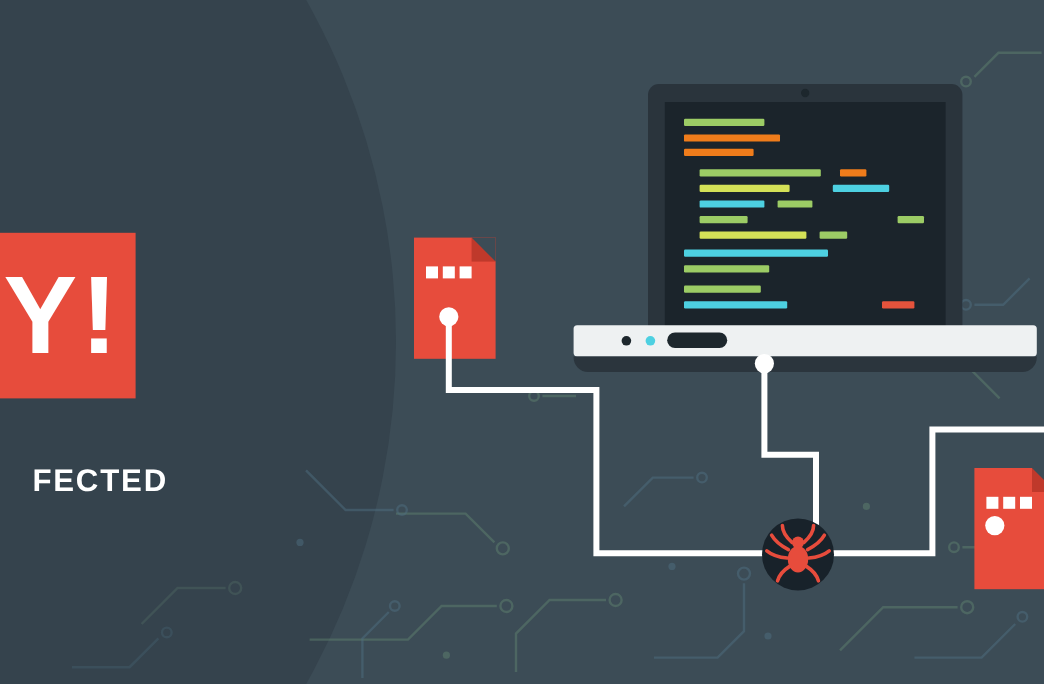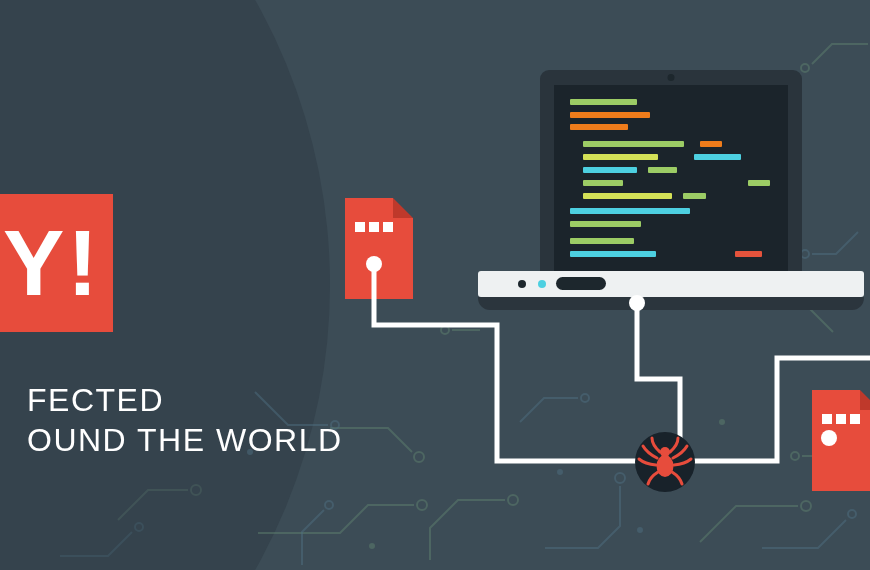--- a/index.html
+++ b/index.html
@@ -39,21 +39,21 @@
   
   .badge{
     position:absolute;left:-62px;top:194px;width:175px;height:138px;
     background:var(--accent-red);
     display:flex;align-items:center;justify-content:flex-end;
     padding-right:12px;box-sizing:border-box;
   }
   .badge-text{color:var(--white);font-size:92px;font-weight:700;letter-spacing:3px;line-height:1;}
   .headline{
     position:absolute;left:27px;top:380px;color:var(--white);
-    font-size:32px;font-weight:400;letter-spacing:1.5px;line-height:40px;white-space:nowrap;
+    font-size:26px;font-weight:700;letter-spacing:1.5px;line-height:40px;white-space:nowrap;
   }
   
   .laptop{position:absolute;left:0;top:0;width:100%;height:100%;pointer-events:none;}
   .laptop-screen{
     position:absolute;left:540px;top:70px;width:262px;height:202px;
     background:var(--bezel);border-radius:9px 9px 0 0;
   }
   .camera{
     position:absolute;left:50%;top:4px;transform:translateX(-50%);
     width:7px;height:7px;border-radius:50%;background:var(--dark-dot);
@@ -148,21 +148,20 @@
     <circle class="tdot-b" cx="250" cy="452" r="3"></circle>
     <circle class="tdot-b" cx="640" cy="530" r="3"></circle>
   </svg>
 
   <div class="badge">
     <span class="badge-text">Y!</span>
   </div>
 
   <div class="headline">
     <div>FECTED</div>
-    <div>OUND THE WORLD</div>
   </div>
 
   <div class="laptop">
     <div class="laptop-screen">
       <div class="camera"></div>
       <div class="screen-inner" id="codeScreen">
           <div class="code-bar" style="top: 14px; left: 16px; width: 67px; background: rgb(156, 204, 101);"></div>
           <div class="code-bar" style="top: 27px; left: 16px; width: 80px; background: rgb(239, 124, 27);"></div>
           <div class="code-bar" style="top: 39px; left: 16px; width: 58px; background: rgb(239, 124, 27);"></div>
           <div class="code-bar" style="top: 56px; left: 29px; width: 101px; background: rgb(156, 204, 101);"></div>

